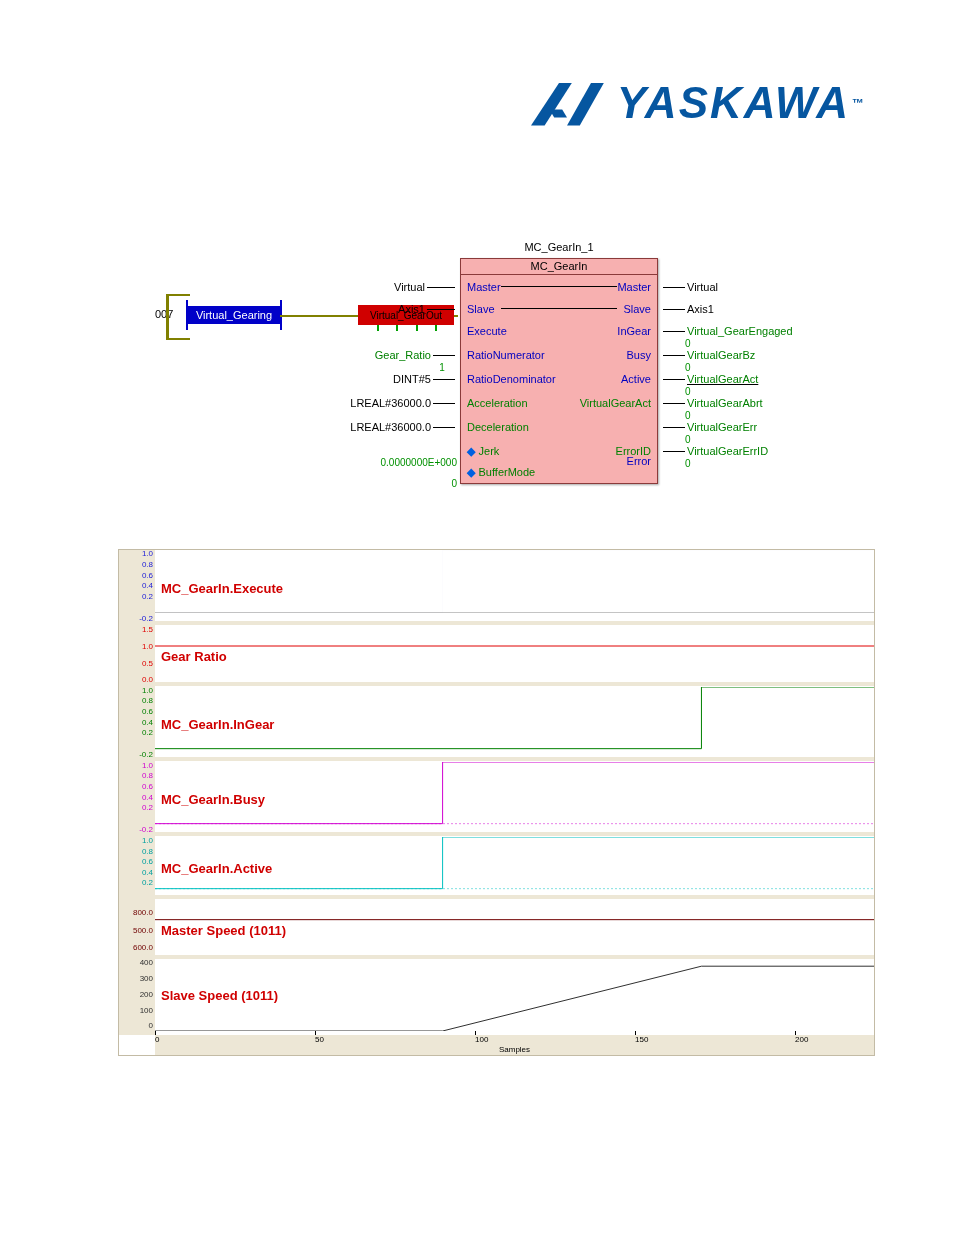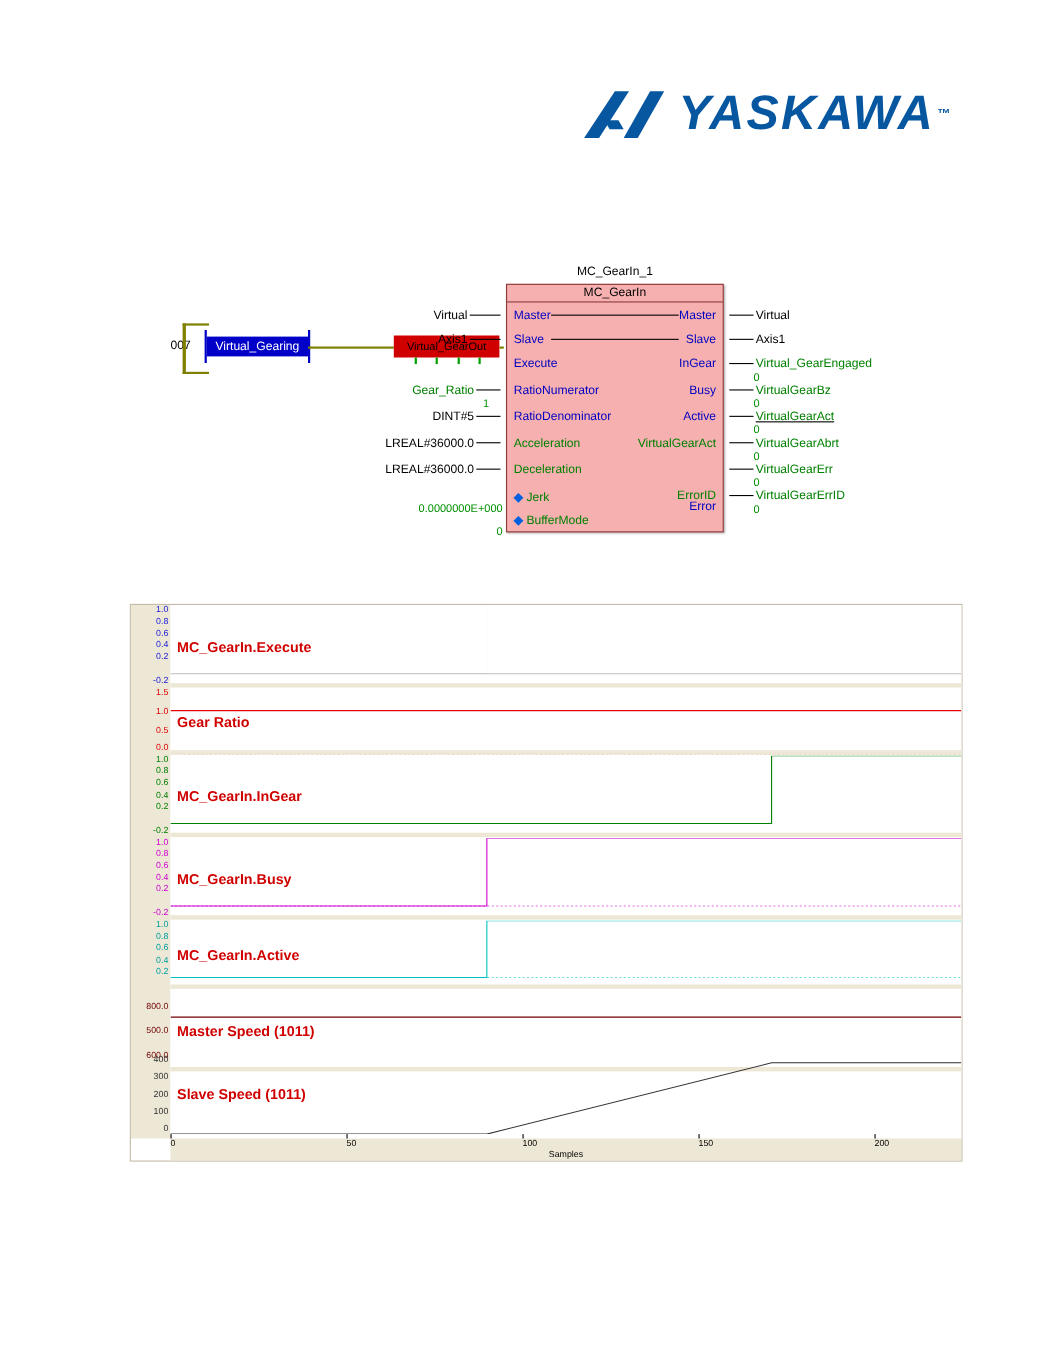--- a/index.html
+++ b/index.html
@@ -235,21 +235,21 @@
           <div style="top:68%">0.2</div>
         </div>
         <div class="label">MC_GearIn.Active</div>
         <svg class="trace" preserveAspectRatio="none" viewBox="0 0 250 1.2">
           <polyline points="0,1.0 100,1.0 100,0 250,0" fill="none" stroke="#00c0c0" stroke-width="1" vector-effect="non-scaling-stroke"></polyline>
           <line x1="0" y1="1.0" x2="250" y2="1.0" stroke="#00c0c0" stroke-width="0.5" stroke-dasharray="2 2" vector-effect="non-scaling-stroke"></line>
         </svg>
         <div class="sep"></div>
       </div>
 
-      <div class="strip" style="top:350px; height:74px;">
+      <div class="strip" style="top:350px; height:59px;">
         <div class="ticks" style="color:#700000">
           <div style="top:15%">800.0</div>
           <div style="top:45%">500.0</div>
           <div style="top:75%">600.0</div>
         </div>
         <div class="label">Master Speed (1011)</div>
         <svg class="trace" preserveAspectRatio="none" viewBox="0 0 250 300">
           <line x1="0" y1="100" x2="250" y2="100" stroke="#700000" stroke-width="1" vector-effect="non-scaling-stroke"></line>
         </svg>
         <div class="sep"></div>

